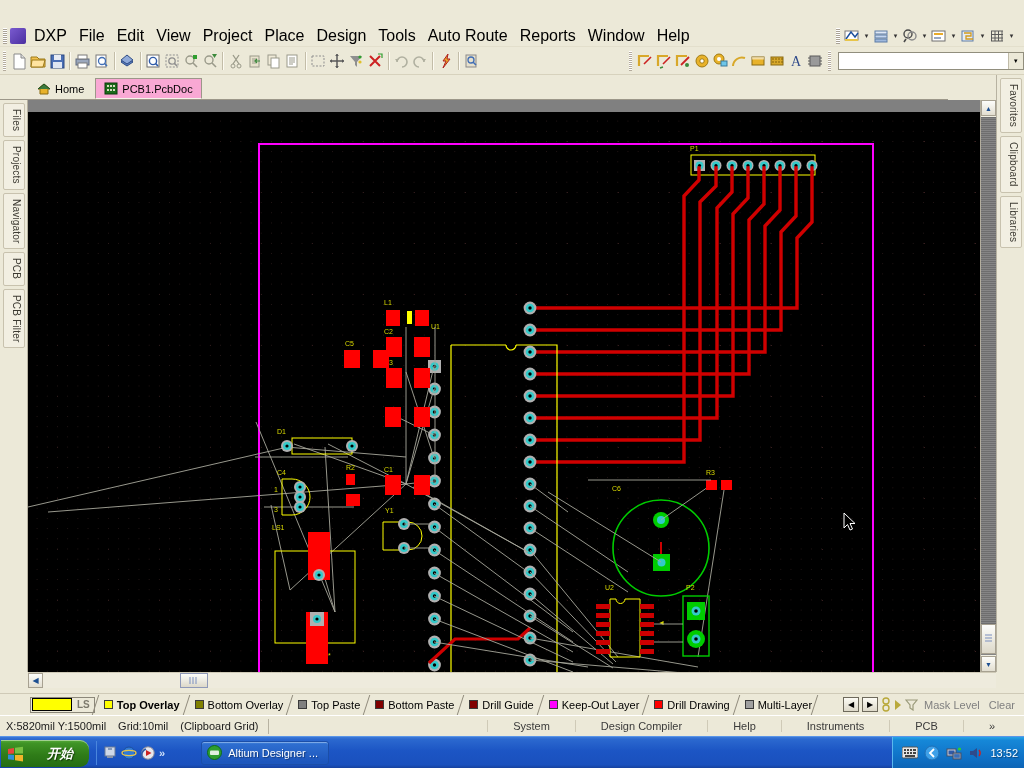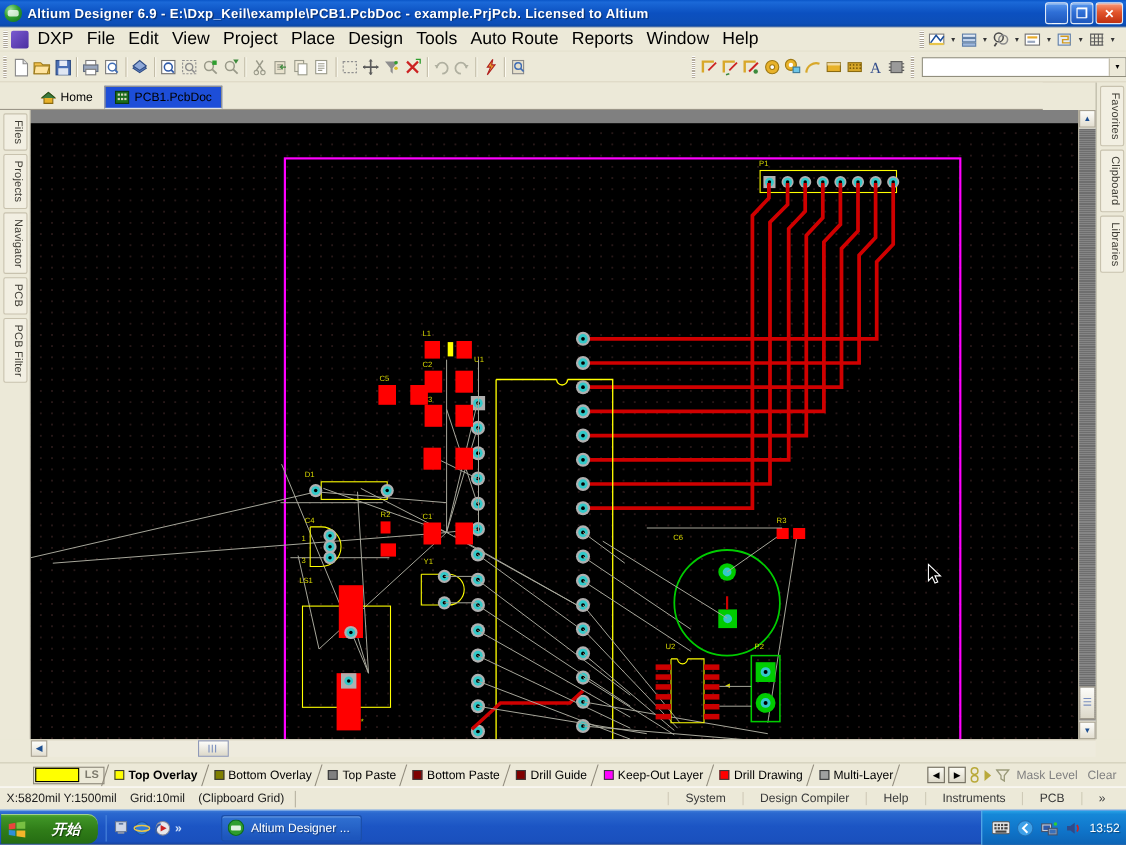--- a/index.html
+++ b/index.html
@@ -86,21 +86,21 @@
 
   
   .doctabs {
     position:absolute; left:0; top:75px; width:948px; height:25px;
     background:#ece9d8; border-bottom:1px solid #9c9789; display:flex; align-items:flex-end; padding-left:28px;
   }
   .doctab {
     height:21px; display:flex; align-items:center; gap:4px; padding:0 8px;
     font-size:11px; color:#000; border:1px solid transparent; margin-right:2px;
   }
-  .doctab.active { background:#1d4ed8; border:1px solid #9c9789; border-bottom-color:#f6f4ea; }
+  .doctab.active { background:#f9a8d4; border:1px solid #9c9789; border-bottom-color:#f6f4ea; }
   .tabico { width:14px; height:13px; flex:none; }
 
   
   .vstrip {
     position:absolute; top:100px; width:28px; background:#ece9d8;
   }
   .vstrip.left { left:0; height:572px; border-right:1px solid #b7b2a1; }
   .vstrip.right { right:0; top:75px; height:597px; border-left:1px solid #b7b2a1; }
   .vtab {
     width:22px; margin:3px auto 0 auto; background:#f2efe2;
@@ -168,21 +168,21 @@
 
   
   .statusbar {
     position:absolute; left:0; top:715px; width:1024px; height:21px;
     background:#ece9d8; border-top:1px solid #fff; display:flex; align-items:center;
     font-size:11px; color:#1b1b1b;
   }
   .sb-item{ padding:0 6px; white-space:nowrap;}
   .sb-div{ width:1px; height:15px; background:#b7b2a1; margin:0 4px;}
   .sb-right{ margin-left:auto; display:flex; align-items:center; padding-right:4px;}
-  .sb-panel{ font-size:11px; color:#3a3a3a; padding:0 15px; border-left:1px solid #cfcab7;}
+  .sb-panel{ font-size:11px; color:#3a3a3a; padding:0 25px; border-left:1px solid #cfcab7;}
 
   
   .taskbar {
     position:absolute; left:0; top:736px; width:1024px; height:32px;
     background: linear-gradient(to bottom,#3b79d6 0%,#2b68cf 8%,#1c55c4 45%,#1a50bd 90%,#16419e 100%);
     display:flex; align-items:center;
     border-top:1px solid #5a95e8;
   }
   .startbtn{
     height:27px; margin:2px 0 0 1px; padding:0 16px 0 6px; display:flex; align-items:center; gap:23px;
@@ -219,35 +219,20 @@
 
   
   svg.pcb{ position:absolute; left:0; top:0; }
   text.ref{ font-family:"Liberation Sans",sans-serif; font-size:7px; fill:#d8d800; }
 </style>
 </head>
 <body>
 
 <div class="app">
 
-  <div class="titlebar">
-    <div class="tb-icon"></div>
-    <div class="tb-title">Altium Designer 6.9 - E:\Dxp_Keil\example\PCB1.PcbDoc - example.PrjPcb. Licensed to Altium</div>
-    <div class="tb-btns">
-      <div class="tb-btn min">
-          <span class="g">_</span>
-        </div>
-      <div class="tb-btn max">
-          <span class="g">❐</span>
-        </div>
-      <div class="tb-btn close">
-          <span class="g">✕</span>
-        </div>
-    </div>
-  </div>
 
   <div class="menubar">
     <div class="mgrip"></div>
     <div class="dxp-badge"></div>
     <div class="menu-item">DXP</div>
     <div class="menu-item">File</div>
     <div class="menu-item">Edit</div>
     <div class="menu-item">View</div>
     <div class="menu-item">Project</div>
     <div class="menu-item">Place</div>

